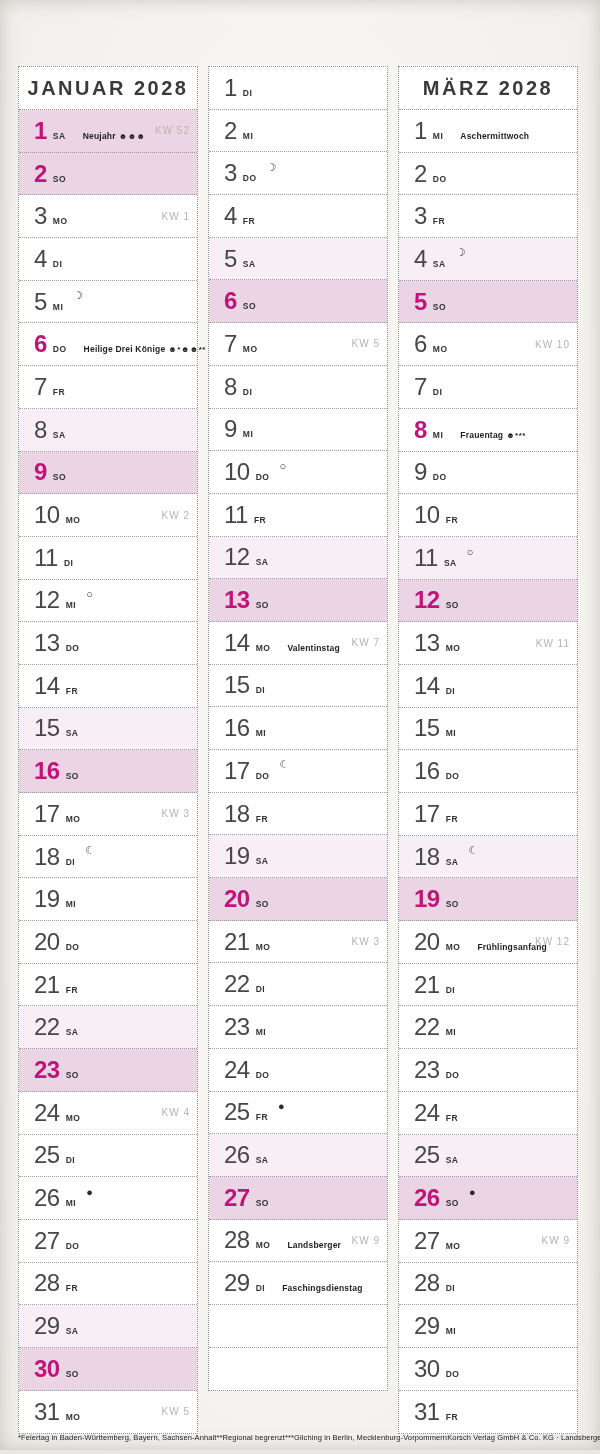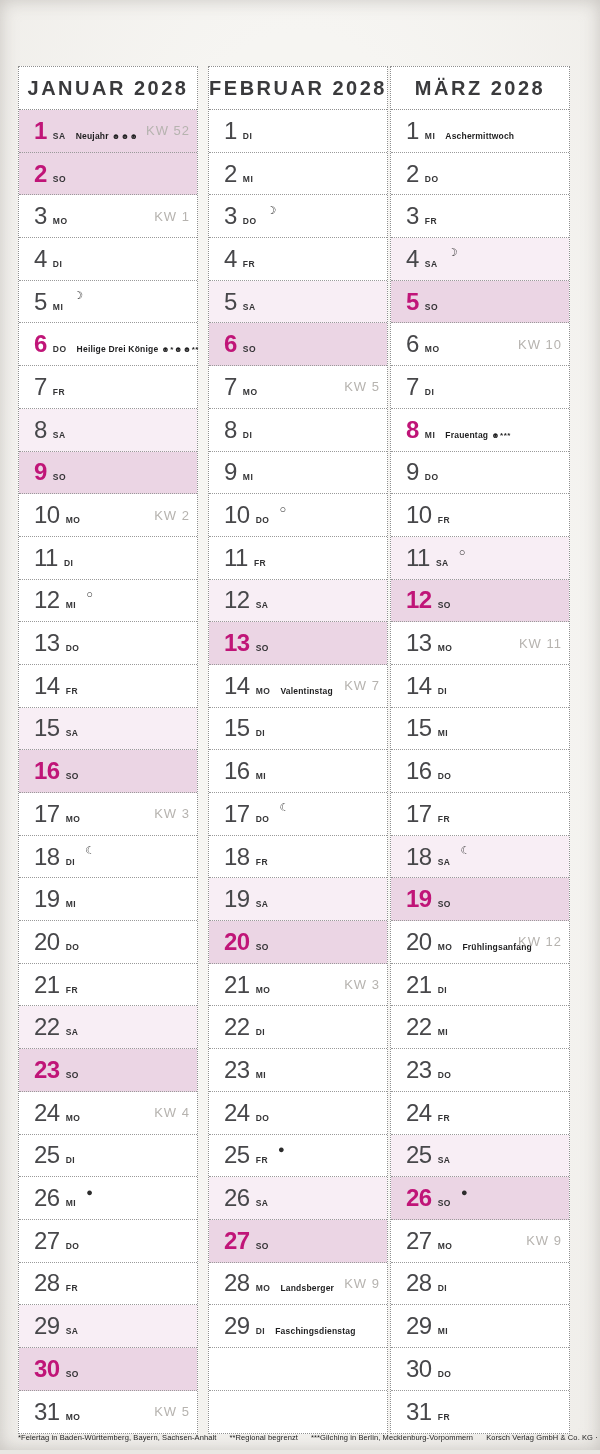--- a/index.html
+++ b/index.html
@@ -12,21 +12,21 @@
     position:relative;width:600px;height:1450px;overflow:hidden;
     background:radial-gradient(ellipse at 50% 45%, #f6f5f2 55%, #efede9 100%);
     box-shadow:inset 0 0 18px rgba(120,115,108,.35);
   }
   .col{
     position:absolute;top:66px;width:180px;
     background:#ffffff;
     border:1px dotted #8f8f8f;
     box-sizing:border-box;
   }
-  .col-jan{left:18px;} .col-feb{left:208px;} .col-mar{left:390px;}
+  .col-jan{left:18px;} .col-feb{left:208px;} .col-mar{left:398px;}
   .col-header{
     height:43px;box-sizing:border-box;
     border-bottom:1px dotted #8f8f8f;
     display:flex;align-items:center;justify-content:center;
     font-size:20px;font-weight:700;letter-spacing:2.5px;
     color:#3a3a3c;
   }
   .row{
     height:42.7px;box-sizing:border-box;
     border-bottom:1px dotted #9a9a9a;
@@ -46,36 +46,36 @@
   .wd{
     font-size:8.5px;font-weight:700;color:#333335;
     letter-spacing:.5px;margin-left:6px;
   }
   .moon{
     font-size:11px;color:#2c2c2c;margin-left:10px;
     position:relative;top:-6px;align-self:center;
   }
   .note{
     font-size:8.5px;font-weight:700;color:#1e1e1f;
-    margin-left:10px;letter-spacing:.2px;white-space:nowrap;
+    margin-left:17px;letter-spacing:.2px;white-space:nowrap;
   }
   .badges{
     font-size:8px;font-weight:700;color:#1e1e1f;margin-left:3px;
     letter-spacing:.5px;white-space:nowrap;
   }
   .kw{
-    margin-left:auto;font-size:13px;color:var(--kw);
+    margin-left:auto;font-size:10px;color:var(--kw);
     letter-spacing:1px;align-self:center;white-space:nowrap;
   }
   .footer{
     position:absolute;left:18px;right:22px;top:1433px;
     display:flex;align-items:baseline;
     font-size:7.5px;color:#1b1b1b;letter-spacing:.1px;
   }
-  .footer .fn{margin-right:13px;white-space:nowrap;}
+  .footer .fn{white-space:nowrap;}
   .footer .publisher{margin-left:auto;white-space:nowrap;color:#1b1b1b;}
 </style>
 </head>
 <body>
 
 <div class="page">
   <div id="columns">
       <section class="col col-jan">
         <div class="col-header">JANUAR 2028</div>
         <div class="row bg-sun">
@@ -273,21 +273,20 @@
         </div>
         <div class="row">
           <span class="line">
             <span class="num">31</span>
             <span class="wd">MO</span>
           </span>
           <span class="kw">KW 5</span>
         </div>
       </section>
       <section class="col col-feb">
-        <div class="col-header">FEBRUAR 2028</div>
         <div class="row">
           <span class="line">
             <span class="num">1</span>
             <span class="wd">DI</span>
           </span>
         </div>
         <div class="row">
           <span class="line">
             <span class="num">2</span>
             <span class="wd">MI</span>

